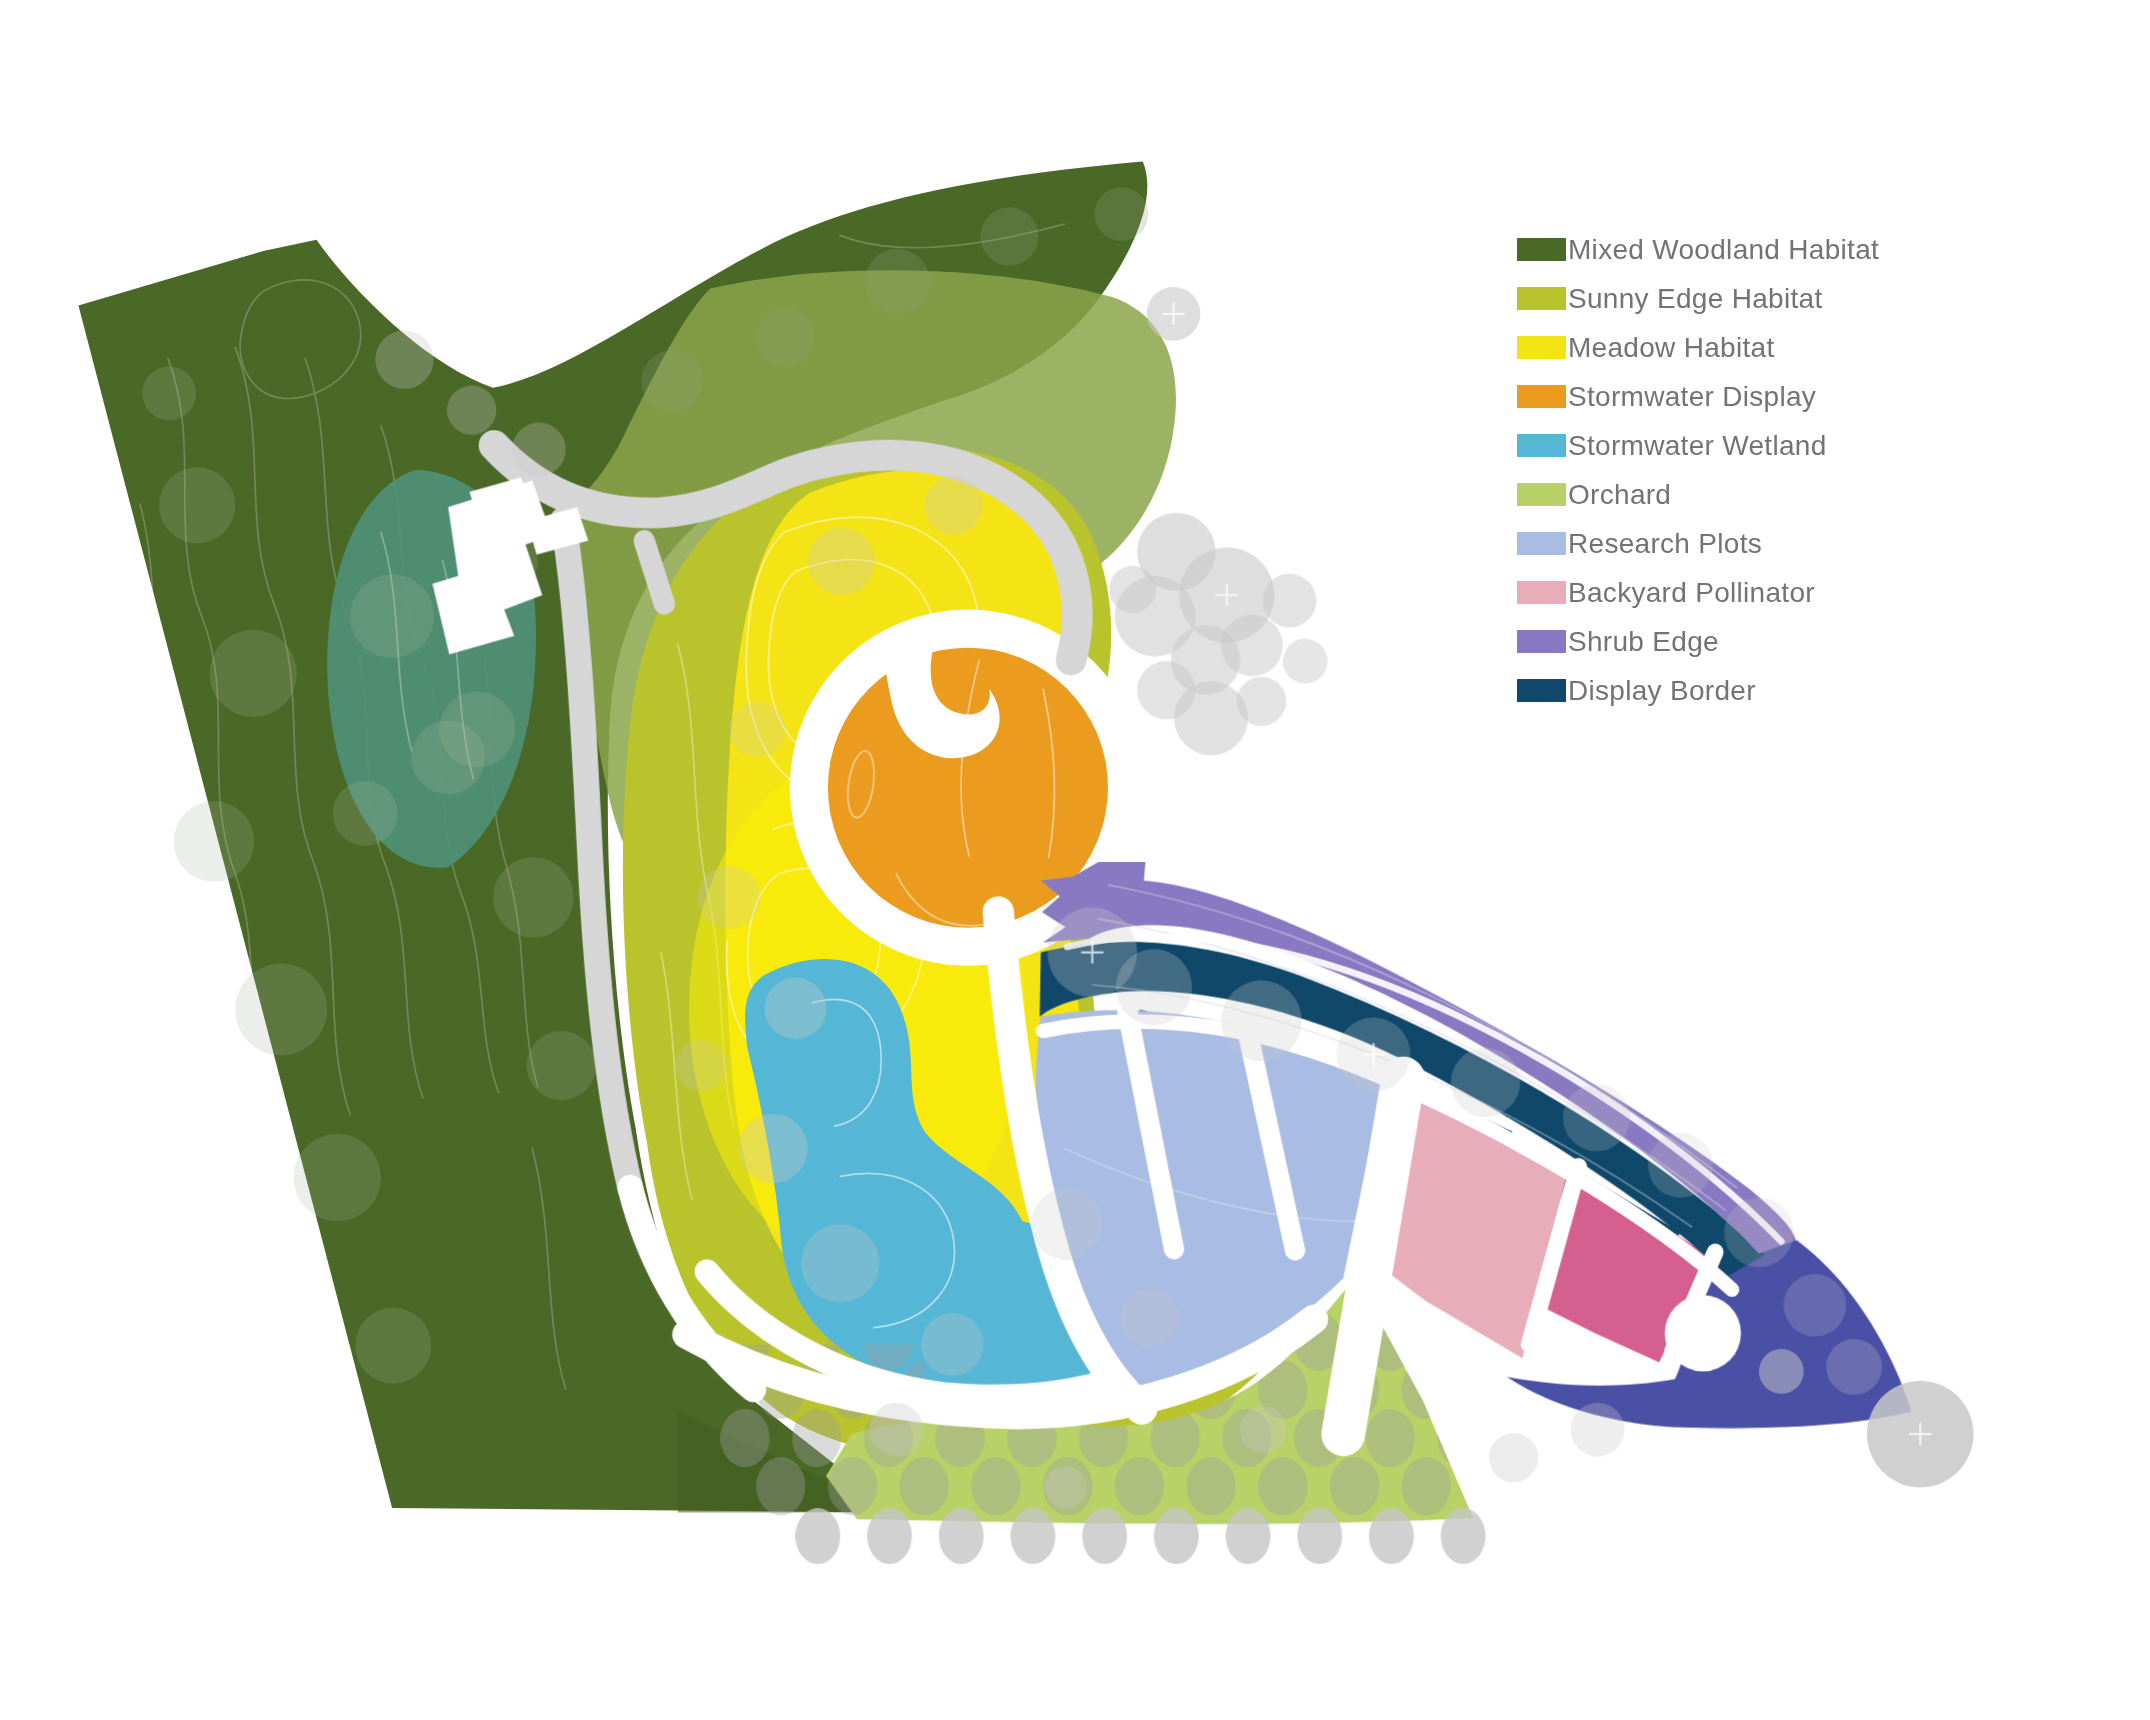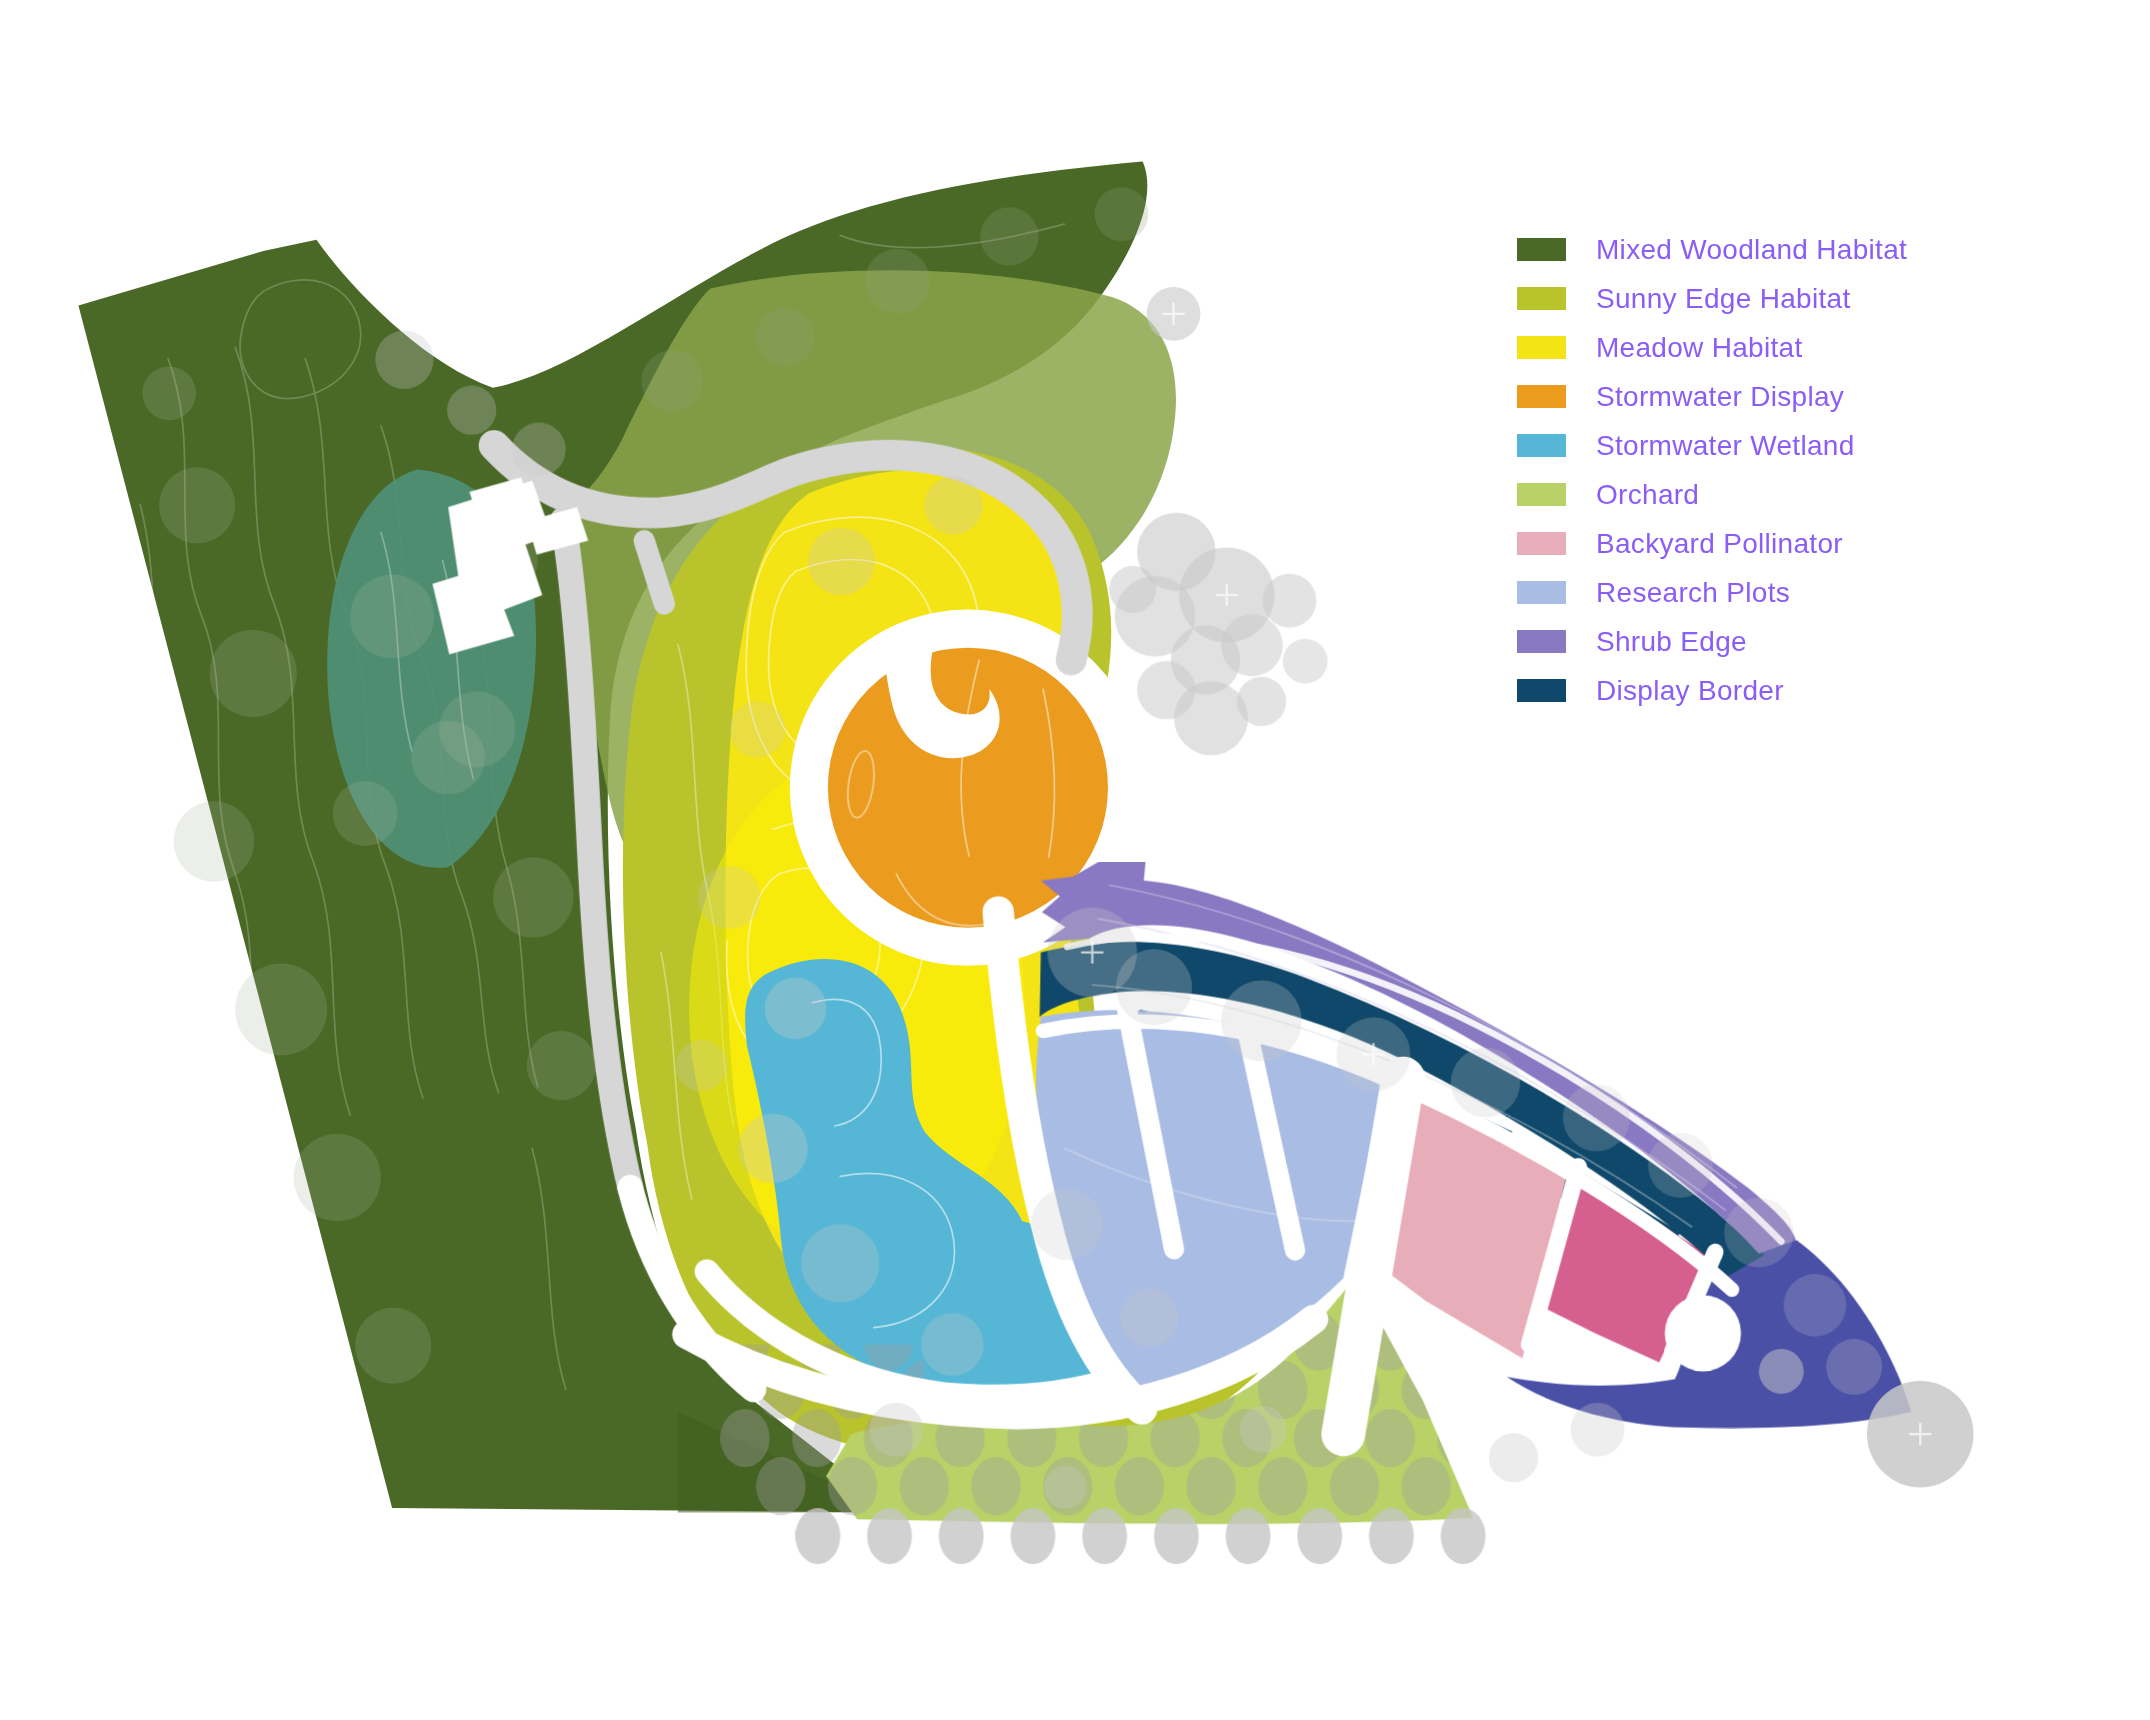--- a/index.html
+++ b/index.html
@@ -2,21 +2,21 @@
 <html style="font-size:9px"><head>
 <meta charset="utf-8">
 <style>
   html,body{margin:0;padding:0;background:#ffffff;}
   .stage{position:relative;width:2151px;height:1721px;background:#ffffff;overflow:hidden;
          font-family:"Liberation Sans", sans-serif;}
   .map-svg{position:absolute;left:0;top:0;}
   .legend{position:absolute;left:1517px;top:225px;display:flex;flex-direction:column;}
   .legend-item{display:flex;align-items:center;height:49px;}
   .legend-swatch{width:49px;height:22.4px;flex:0 0 49px;border-radius:0.6px;}
-  .legend-label{margin-left:30px;font-size:28px;line-height:1;color:#8b5cf6;
+  .legend-label{margin-left:2px;font-size:28px;line-height:1;color:#737373;
                 letter-spacing:0.3px;white-space:nowrap;font-weight:400;}
   .wpath{fill:none;stroke:#ffffff;stroke-linecap:round;stroke-linejoin:round;}
   .gpath{fill:none;stroke-linecap:round;stroke-linejoin:round;}
   .contour{fill:none;stroke:#ffffff;stroke-width:3;stroke-linecap:round;}
 </style>
 </head>
 <body>
 
 <div class="stage">
 
@@ -316,28 +316,28 @@
   </div>
   <div class="legend-item">
     <span class="legend-swatch" style="background-color: rgb(85, 183, 213);"></span>
     <span class="legend-label">Stormwater Wetland</span>
   </div>
   <div class="legend-item">
     <span class="legend-swatch" style="background-color: rgb(184, 210, 104);"></span>
     <span class="legend-label">Orchard</span>
   </div>
   <div class="legend-item">
+    <span class="legend-swatch" style="background-color: rgb(169, 188, 227);"></span>
+    <span class="legend-label">Research Plots</span>
+  </div>
+  <div class="legend-item">
     <span class="legend-swatch" style="background-color: rgb(231, 174, 186);"></span>
     <span class="legend-label">Backyard Pollinator</span>
   </div>
   <div class="legend-item">
-    <span class="legend-swatch" style="background-color: rgb(169, 188, 227);"></span>
-    <span class="legend-label">Research Plots</span>
-  </div>
-  <div class="legend-item">
     <span class="legend-swatch" style="background-color: rgb(137, 121, 194);"></span>
     <span class="legend-label">Shrub Edge</span>
   </div>
   <div class="legend-item">
     <span class="legend-swatch" style="background-color: rgb(15, 72, 106);"></span>
     <span class="legend-label">Display Border</span>
   </div>
 </div>
 
 </div>

